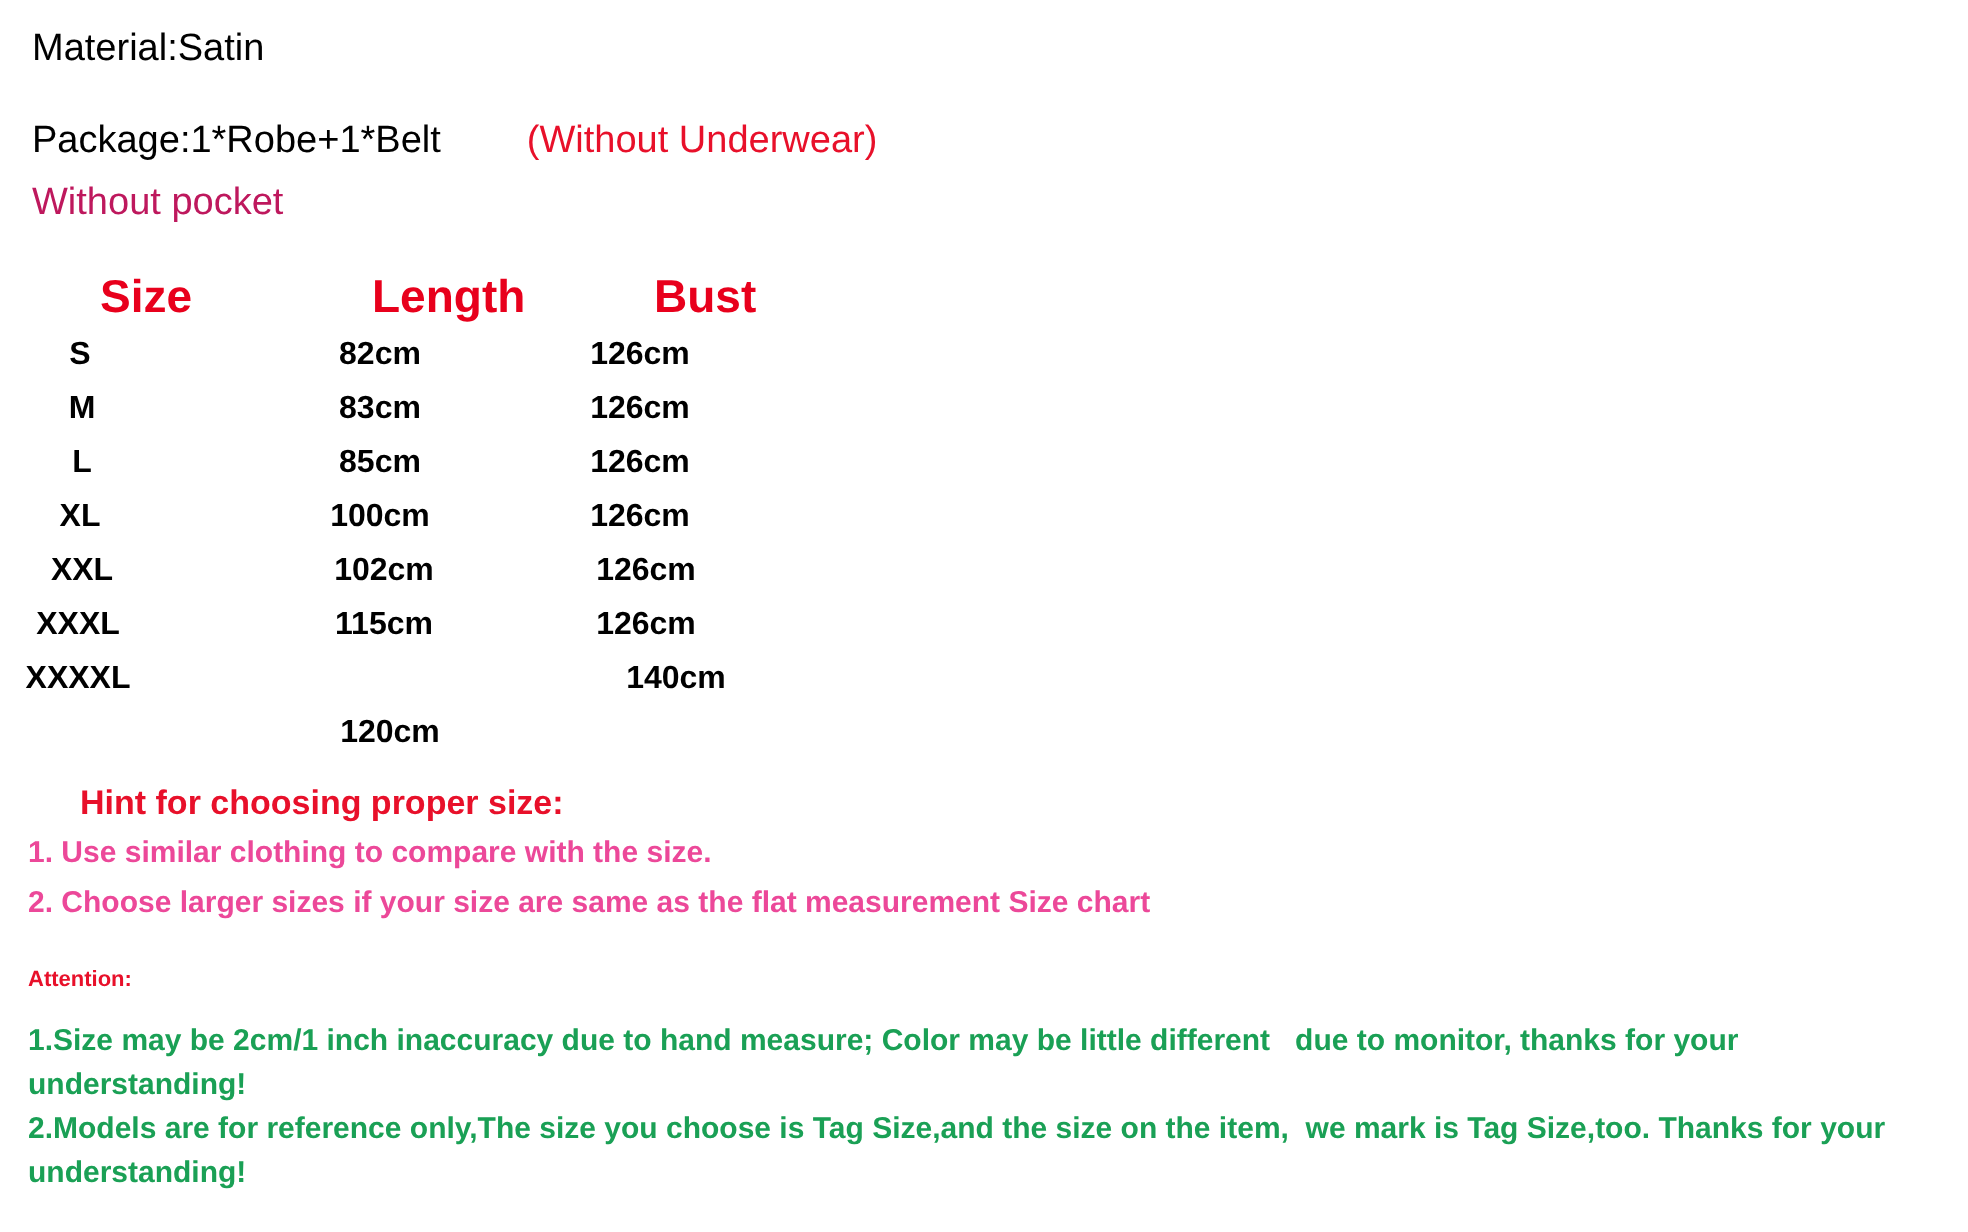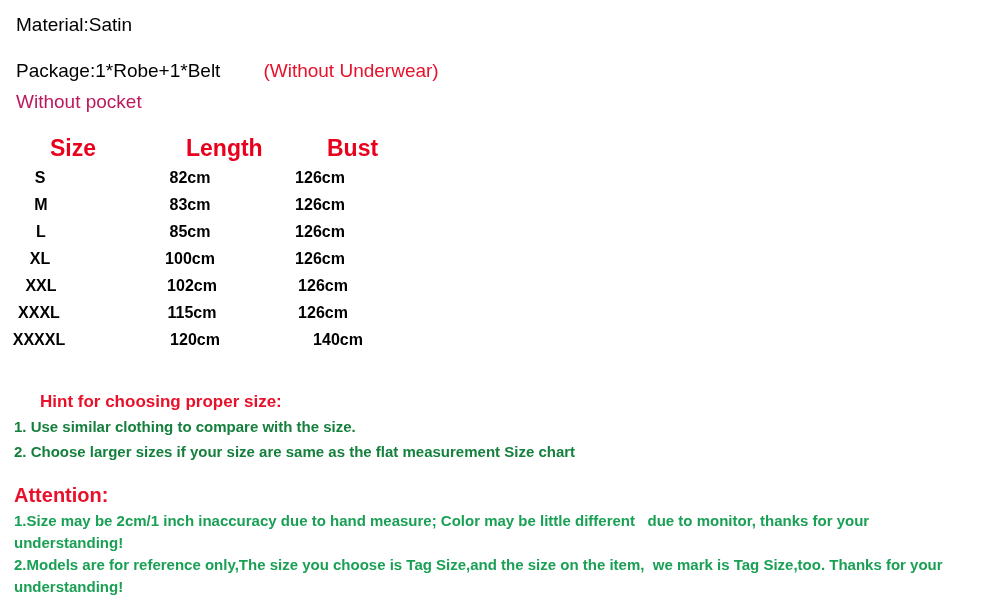--- a/index.html
+++ b/index.html
@@ -97,53 +97,53 @@
   .trow[data-row="0"] .c-size   { left: 4px; }
   .trow[data-row="1"] .c-size   { left: 5px; }
   .trow[data-row="2"] .c-size   { left: 5px; }
   .trow[data-row="3"] .c-size   { left: 4px; }
   .trow[data-row="4"] .c-size   { left: 5px; }
   .trow[data-row="5"] .c-size   { left: 3px; }
   .trow[data-row="6"] .c-size   { left: 3px; }
 
   .trow[data-row="4"] .c-length { left: 142px; }
   .trow[data-row="5"] .c-length { left: 142px; }
-  .trow[data-row="6"] .c-length { left: 145px; }
+  .trow[data-row="6"] .c-length { left: 145px; margin-top: 27px; }
 
   .trow[data-row="4"] .c-bust { left: 268px; }
   .trow[data-row="5"] .c-bust { left: 268px; }
   .trow[data-row="6"] .c-bust { left: 283px; }
 
   
   .hint-title {
     position: absolute;
     left: 40px;
     top: 392px;
     font-size: 17px;
     font-weight: bold;
     color: #e8102a;
     white-space: nowrap;
   }
   .hint-line {
     position: absolute;
     left: 14px;
     font-size: 15px;
     font-weight: bold;
-    color: #15803d;
+    color: #ec4899;
     white-space: nowrap;
   }
   .hint-1 { top: 418px; }
   .hint-2 { top: 443px; }
 
   
   .attn-title {
     position: absolute;
     left: 14px;
     top: 484px;
-    font-size: 20px;
+    font-size: 11px;
     font-weight: bold;
     color: #e8102a;
     white-space: nowrap;
   }
   .attn-para {
     position: absolute;
     left: 14px;
     width: 952px;
     font-size: 15px;
     font-weight: bold;

